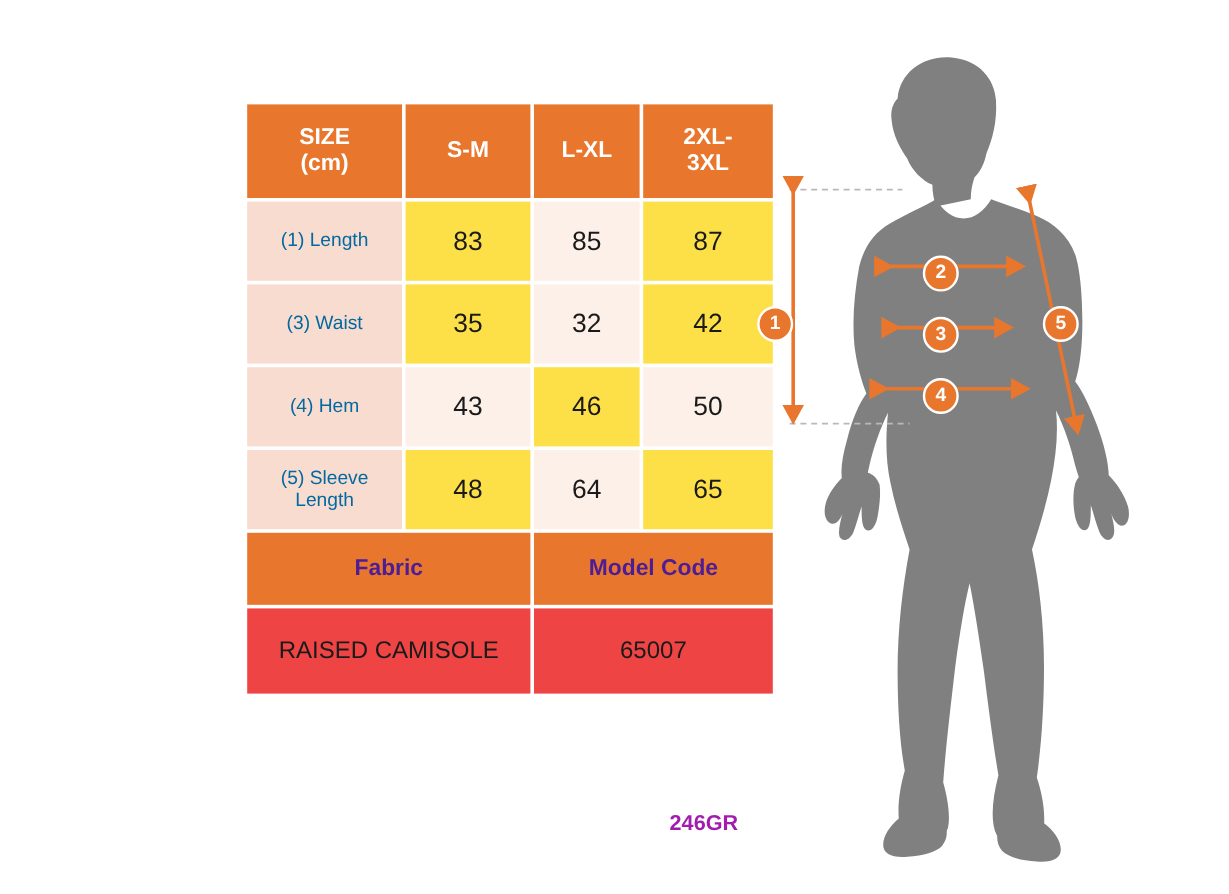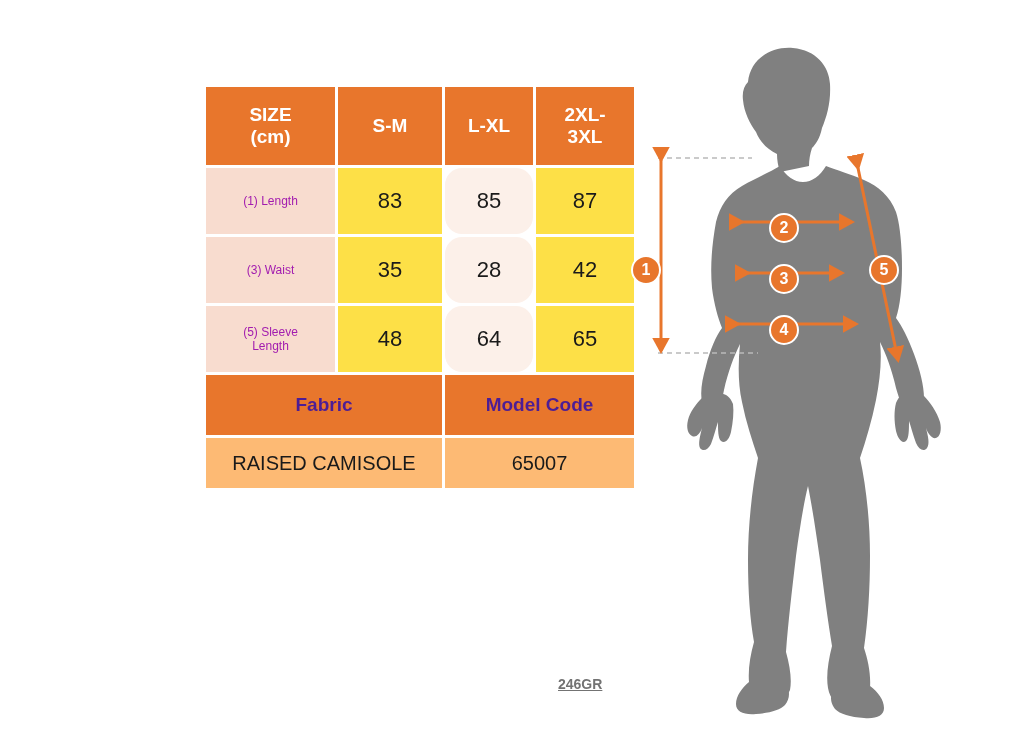--- a/index.html
+++ b/index.html
@@ -36,54 +36,53 @@
     background: #E8762C;
     color: #ffffff;
     font-weight: bold;
     font-size: 19px;
     height: 78px;
     line-height: 1.15;
   }
   .hdr.first { font-size: 19px; }
   .rowlabel {
     background: #F8DCCF;
-    color: #a21caf;
-    font-size: 12px;
+    color: #0369a1;
+    font-size: 16px;
     height: 66px;
     line-height: 1.2;
     padding: 0 6px;
   }
   .val {
     background: #fde047;
     color: #1a1a1a;
     font-size: 22px;
     height: 66px;
   }
-  .val.light { background: #FCF0E9; border-radius: 17px; }
+  .val.light { background: #FCF0E9; }
   .subhdr {
     background: #E8762C;
     color: #4c1d95;
     font-weight: bold;
     font-size: 19px;
     height: 60px;
   }
   .subval {
-    background: #fdba74;
+    background: #ef4444;
     color: #1a1a1a;
     font-size: 20px;
-    height: 50px;
+    height: 71px;
   }
   .code-note {
     position: absolute;
     left: 558px;
     top: 676px;
-    font-size: 14px;
-    color: #737373;
-    font-weight: bold;
-    text-decoration: underline;
+    font-size: 18px;
+    color: #a21caf;
+    font-weight: bold;
   }
 
   
   #figure-panel {
     position: absolute;
     left: 630px;
     top: 20px;
     width: 380px;
     height: 710px;
   }
@@ -115,41 +114,47 @@
 
 <table id="size-table">
   <tbody>
     <tr>
       <th class="hdr first" style="width:129px">
         <div>SIZE</div>
         <div>(cm)</div>
       </th>
       <th class="hdr" style="width:104px">S-M</th>
       <th class="hdr" style="width:88px">L-XL</th>
-      <th class="hdr" style="width:98px">
+      <th class="hdr" style="width:108px">
         <div>2XL-</div>
         <div>3XL</div>
       </th>
     </tr>
 
     <tr>
       <td class="rowlabel">(1) Length</td>
       <td class="val">83</td>
       <td class="val light">85</td>
       <td class="val">87</td>
     </tr>
 
 
     <tr>
       <td class="rowlabel">(3) Waist</td>
       <td class="val">35</td>
-      <td class="val light">28</td>
+      <td class="val light">32</td>
       <td class="val">42</td>
     </tr>
 
+    <tr>
+      <td class="rowlabel">(4) Hem</td>
+      <td class="val light">43</td>
+      <td class="val">46</td>
+      <td class="val light">50</td>
+    </tr>
 
     <tr>
       <td class="rowlabel">
         <div>(5) Sleeve</div>
         <div>Length</div>
       </td>
       <td class="val">48</td>
       <td class="val light">64</td>
       <td class="val">65</td>
     </tr>

